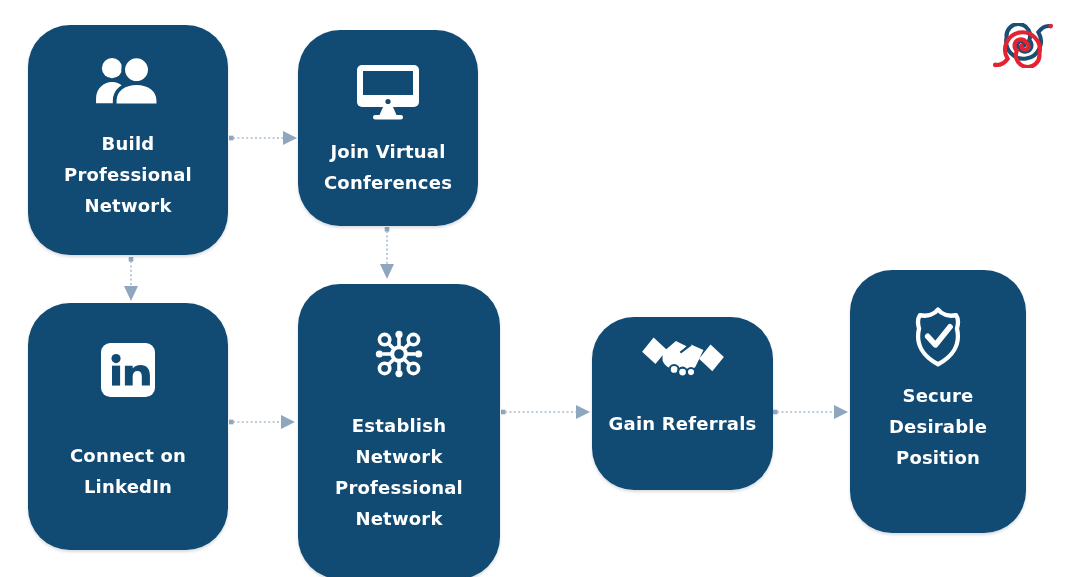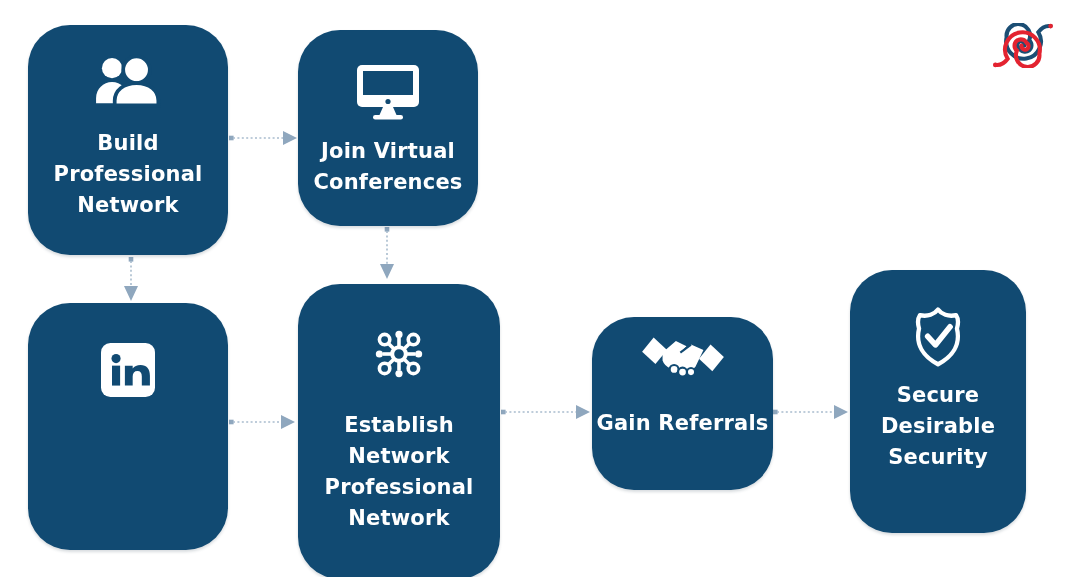--- a/index.html
+++ b/index.html
@@ -16,21 +16,21 @@
     background:#114A72;
     border-radius:42px;
     color:#ffffff;
     display:flex;flex-direction:column;align-items:center;
     box-shadow:0 2px 3px rgba(40,60,80,0.18);
     box-sizing:border-box;
   }
   .node .label{
     text-align:center;
     font-weight:700;
-    font-size:21px;
+    font-size:18px;
     line-height:31px;
     letter-spacing:0.2px;
     width:100%;
   }
   .node .icon{display:block;}
   
   .n1{left:28px;top:25px;width:200px;height:230px;padding-top:28px;}
   .n1 .icon{height:58px;width:66px;}
   .n1 .label{margin-top:17px;}
   .n2{left:298px;top:30px;width:180px;height:196px;padding-top:34px;}
@@ -125,20 +125,24 @@
 
   <div class="node n3">
     <svg class="icon" viewBox="0 0 52 52">
       <rect x="0" y="0" width="52" height="52" rx="9" fill="#ffffff"></rect>
       <g fill="#114A72">
         <circle cx="14.5" cy="15" r="4.4"></circle>
         <rect x="10.6" y="21.8" width="7.8" height="19.2"></rect>
         <path d="M23 21.8 h7.5 v2.8 c1.6-2 4.2-3.4 7.6-3.4 c5.8 0 9 3.6 9 10.3 v9.5 h-7.8 v-8.8 c0-3.5-1.3-5.3-4.2-5.3 c-2.9 0-4.6 1.9-4.6 5.3 v8.8 H23 z"></path>
       </g>
     </svg>
+    <div class="label">
+      <div>Connect on</div>
+      <div>LinkedIn</div>
+    </div>
   </div>
 
   <div class="node n4">
     <svg class="icon" viewBox="0 0 80 80">
       <g stroke="#ffffff" fill="none">
         <circle cx="40" cy="40" r="8.5" stroke-width="5"></circle>
 
         <line x1="46.5" y1="33.5" x2="53.5" y2="26.5" stroke-width="4.5"></line>
         <circle cx="58" cy="22" r="6.5" stroke-width="4.5"></circle>
         <line x1="33.5" y1="33.5" x2="26.5" y2="26.5" stroke-width="4.5"></line>
@@ -188,21 +192,21 @@
   </div>
 
   <div class="node n6">
     <svg class="icon" viewBox="0 0 64 72">
       <path d="M32 3 C36 8.5 44 11.5 53 9.5 C56 14 55.5 20 54 25 C58.5 44 48.5 58 32 66.5 C15.5 58 5.5 44 10 25 C8.5 20 8 14 11 9.5 C20 11.5 28 8.5 32 3 Z" fill="none" stroke="#ffffff" stroke-width="5" stroke-linejoin="round"></path>
       <path d="M20 34 L29 44 L46 23" fill="none" stroke="#ffffff" stroke-width="6.5" stroke-linecap="round" stroke-linejoin="round"></path>
     </svg>
     <div class="label">
       <div>Secure</div>
       <div>Desirable</div>
-      <div>Security</div>
+      <div>Position</div>
     </div>
   </div>
 
   <svg class="logo" viewBox="0 0 60 44">
     <g fill="none" stroke-linecap="round">
       <path d="M57 3 Q50 2 45 9 A 17 17 0 1 1 14 14 A 11.5 11.5 0 1 1 36 17 A 6.2 6.2 0 1 1 26.5 24.5 A 3.5 3.5 0 1 1 31.5 22" stroke="#1B4E74" stroke-width="4"></path>
       <path d="M3 41 Q10 42 15 35 A 17 17 0 1 1 46 30 A 11.5 11.5 0 1 1 24 27 A 6.2 6.2 0 1 1 33.5 19.5 A 3.5 3.5 0 1 1 28.5 22" stroke="#E32330" stroke-width="4"></path>
     </g>
     <circle cx="3" cy="41" r="2.3" fill="#E32330"></circle>
     <circle cx="57" cy="3" r="2.3" fill="#E32330"></circle>

